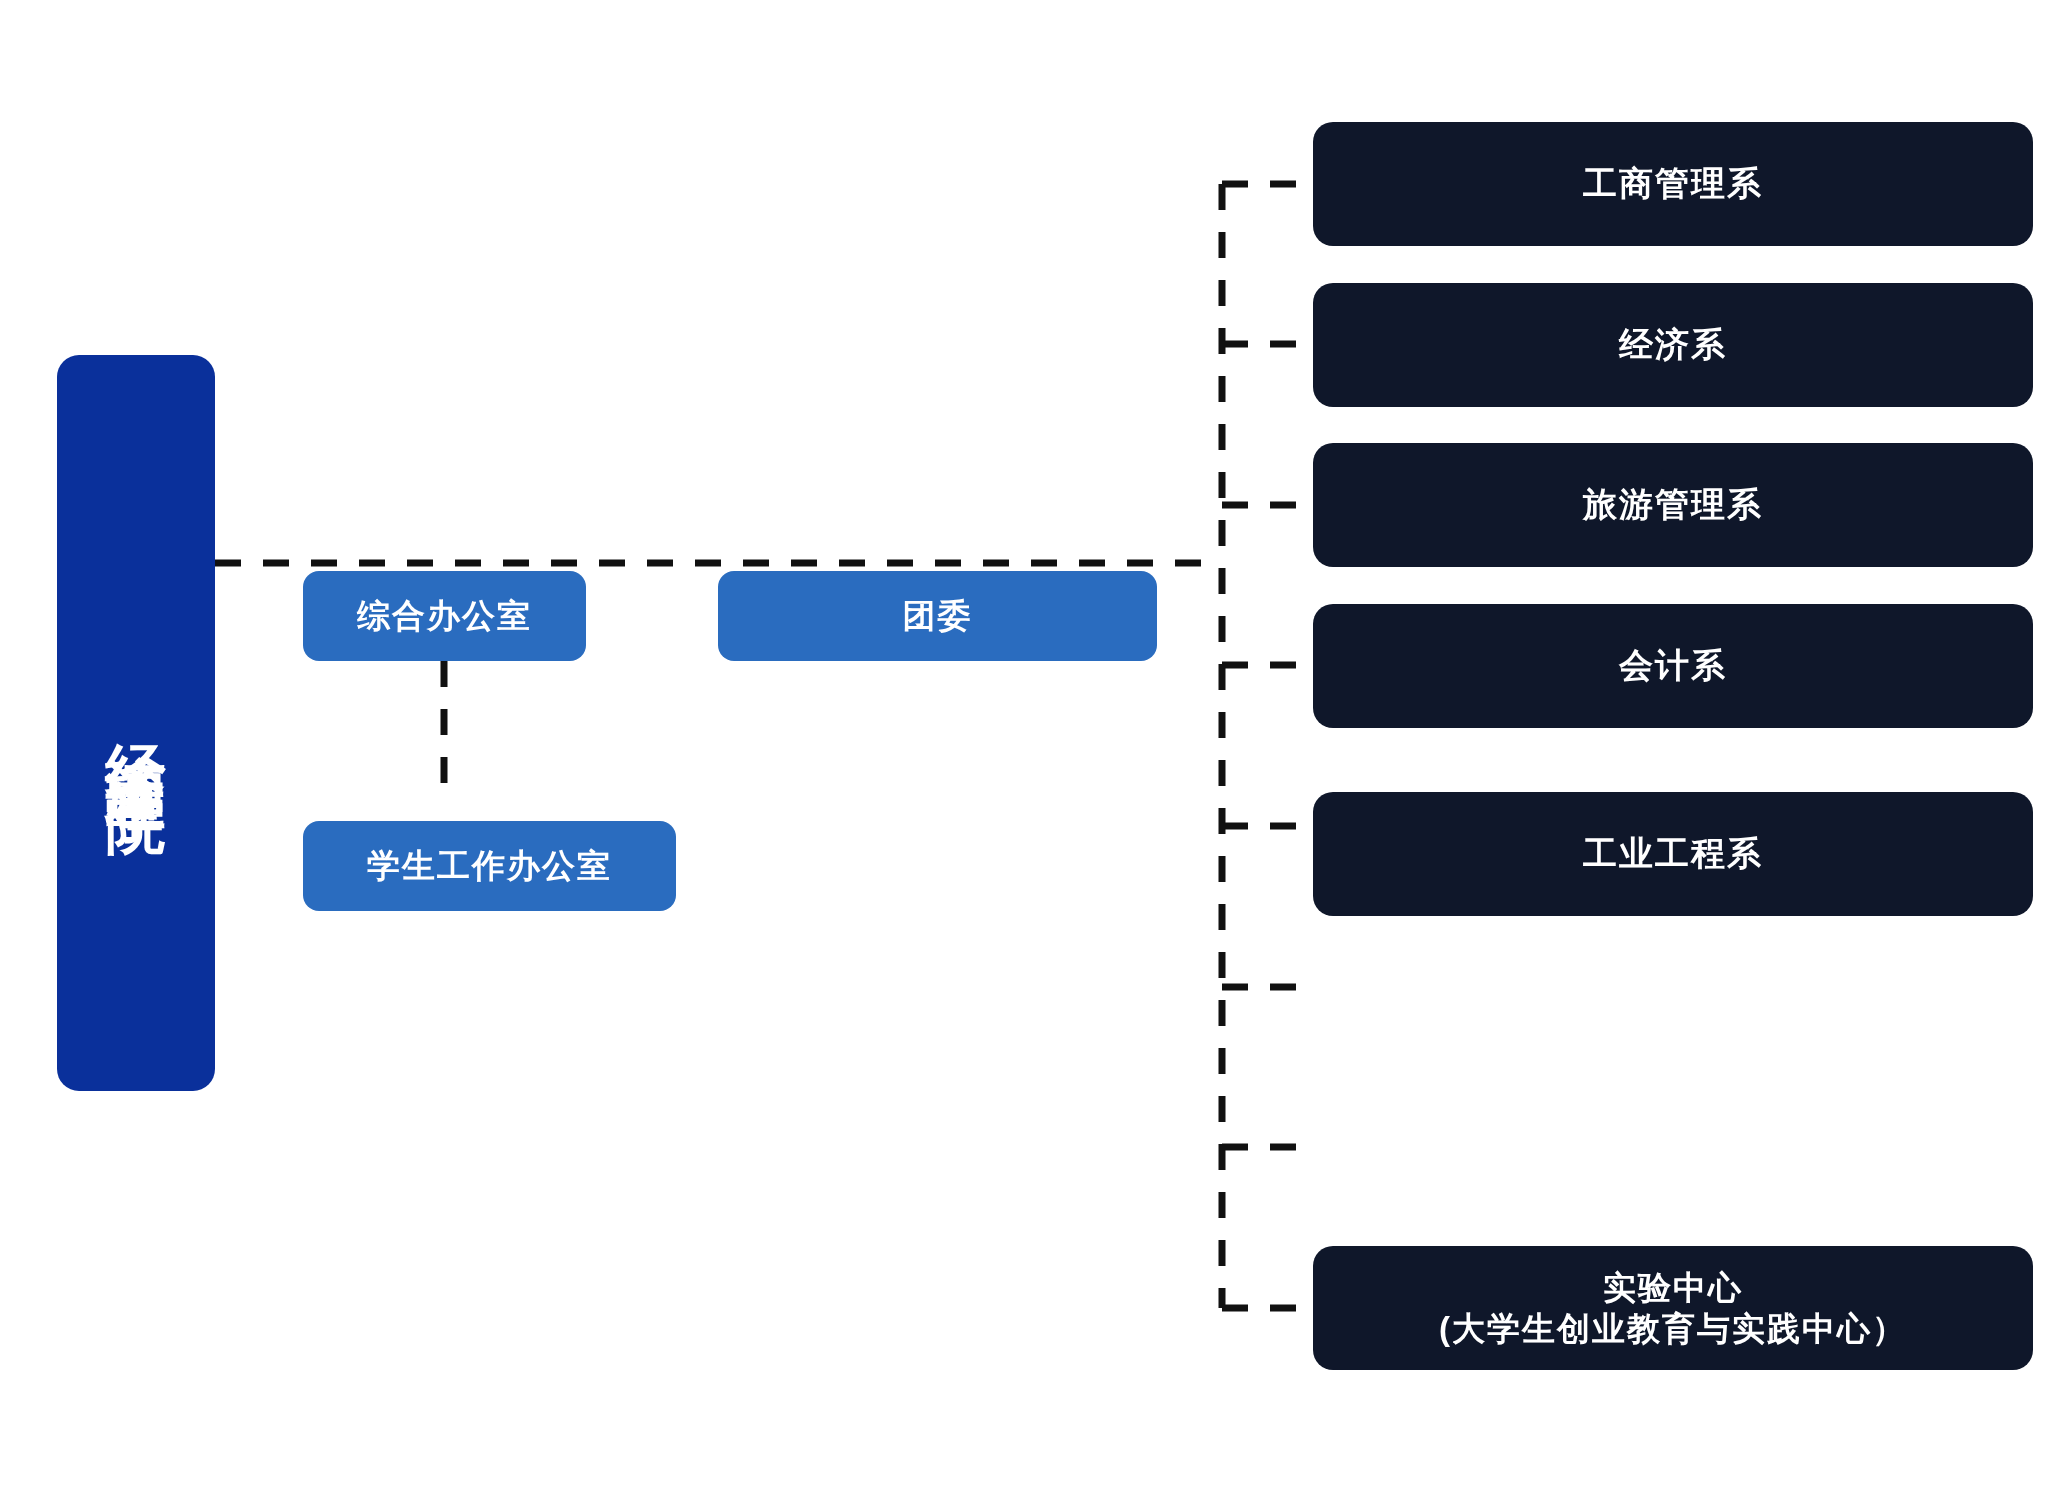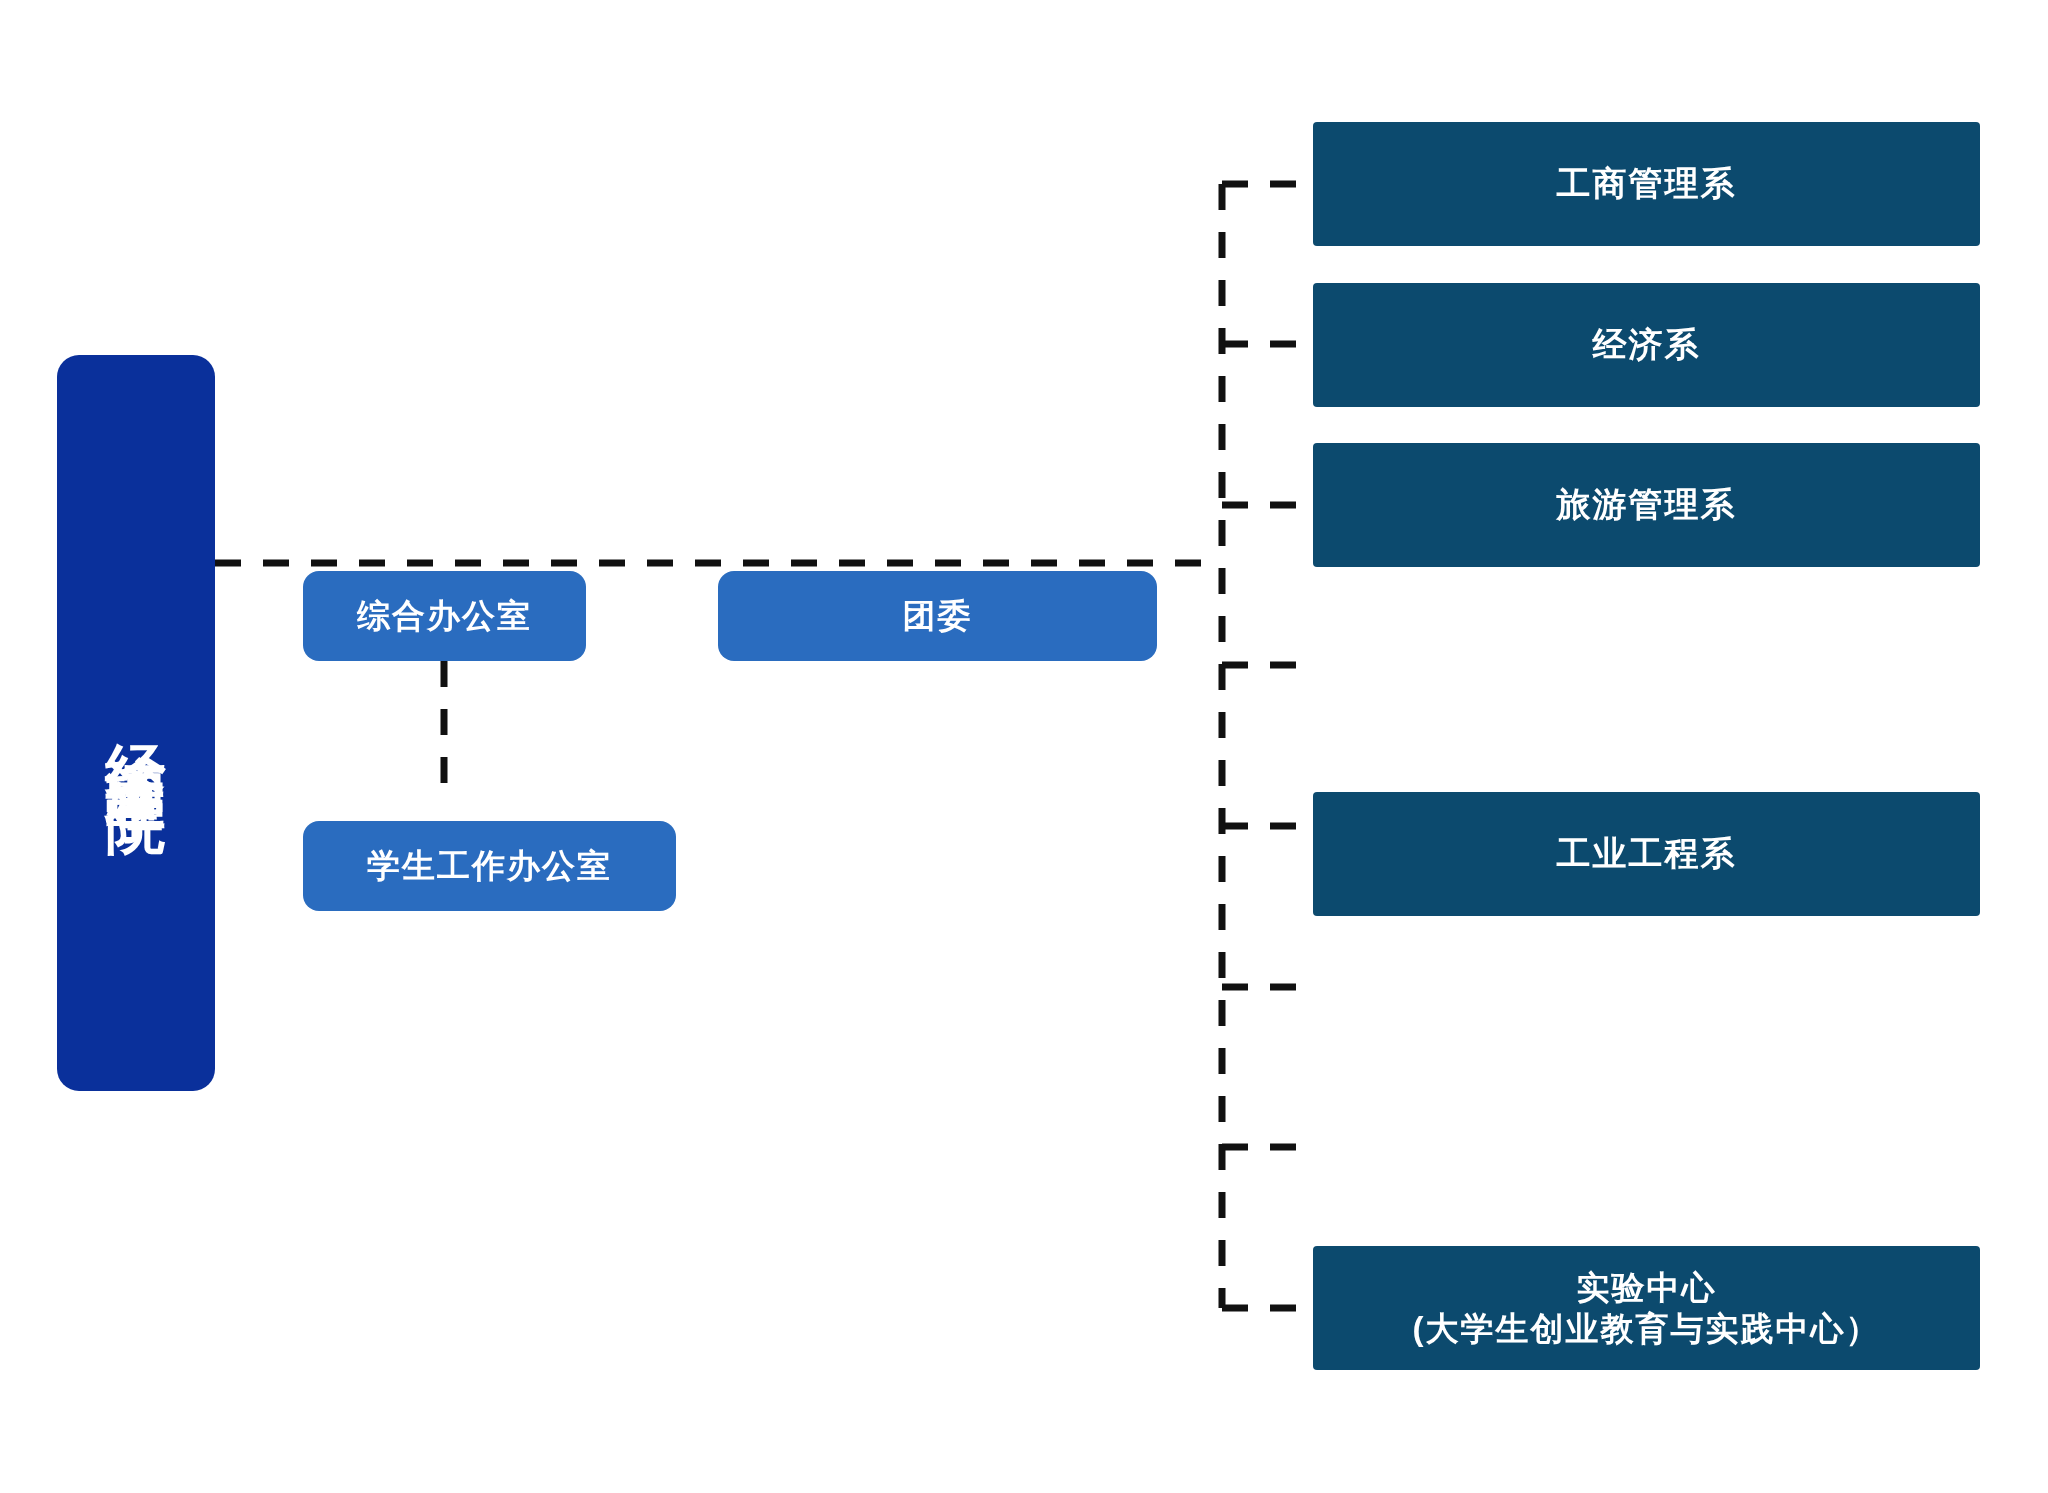--- a/index.html
+++ b/index.html
@@ -61,26 +61,26 @@
     background: #2A6CBF;
     font-size: 33px;
     border-radius: 16px;
   }
   #admin-0 { left: 303px; top: 571px;  width: 283px; height: 90px; }
   #admin-1 { left: 718px; top: 571px;  width: 439px; height: 90px; }
   #admin-2 { left: 303px; top: 789px;  width: 373px; height: 90px; margin-top: 32px; }
 
   
   .node.dept {
-    background: #0c4a6e;
+    background: #0f172a;
     left: 1313px;
-    width: 667px;
+    width: 720px;
     height: 124px;
     font-size: 34px;
-    border-radius: 4px;
+    border-radius: 20px;
   }
   .node.dept.two-line { font-size: 33px; line-height: 1.25; text-align: center; }
 </style>
 </head>
 <body>
 
 <div id="canvas">
 
   <svg id="connectors" viewBox="0 0 2048 1493" xmlns="http://www.w3.org/2000/svg">
     <g fill="none" stroke="#111111" stroke-width="7" stroke-dasharray="26 22" stroke-linecap="butt">
@@ -109,20 +109,21 @@
   <div class="node admin" id="admin-1">团委</div>
 
   <div class="node admin" id="admin-2">学生工作办公室</div>
 
   <div class="node dept" style="top:122px">工商管理系</div>
 
   <div class="node dept" style="top:283px">经济系</div>
 
   <div class="node dept" style="top:443px">旅游管理系</div>
 
+  <div class="node dept" style="top:604px">会计系</div>
 
   <div class="node dept" style="top:792px">工业工程系</div>
 
 
 
   <div class="node dept two-line" style="top:1246px">实验中心
 (大学生创业教育与实践中心）</div>
 
 </div>
 

